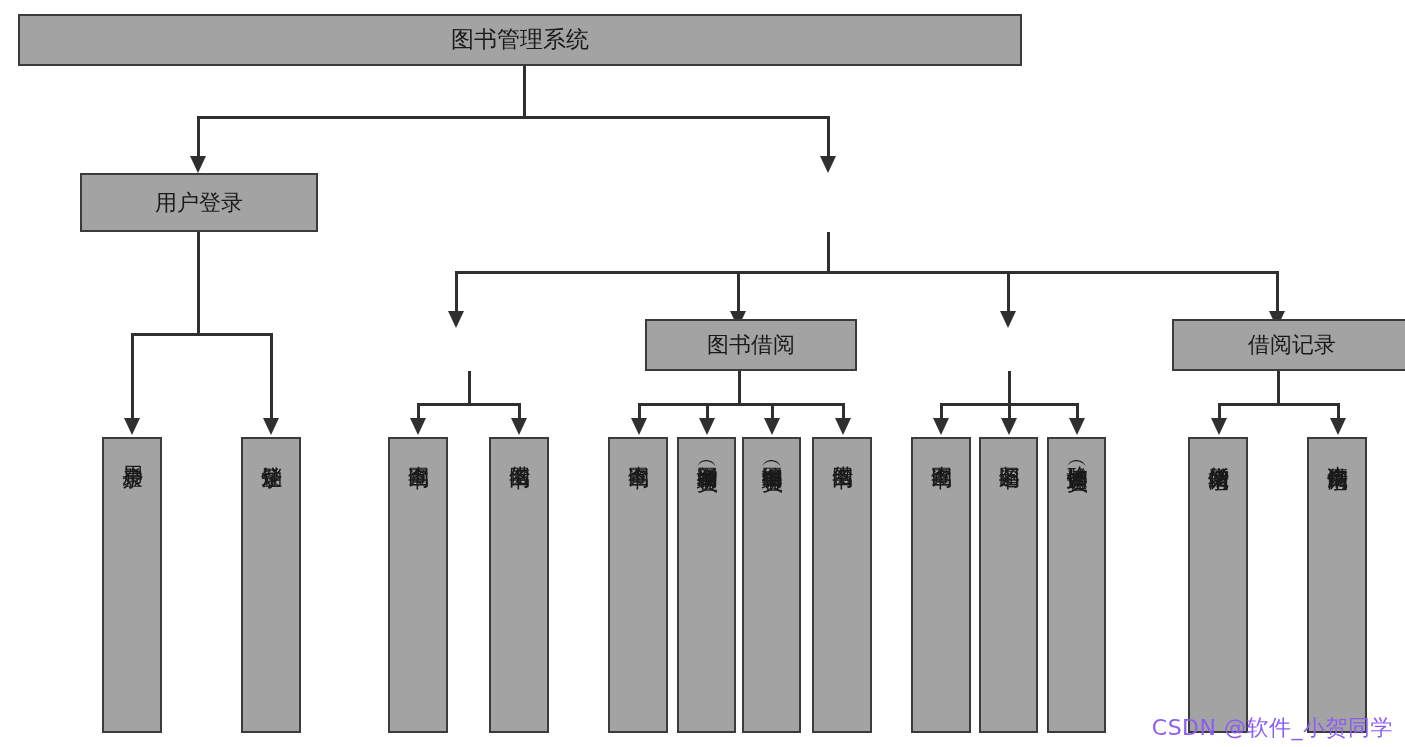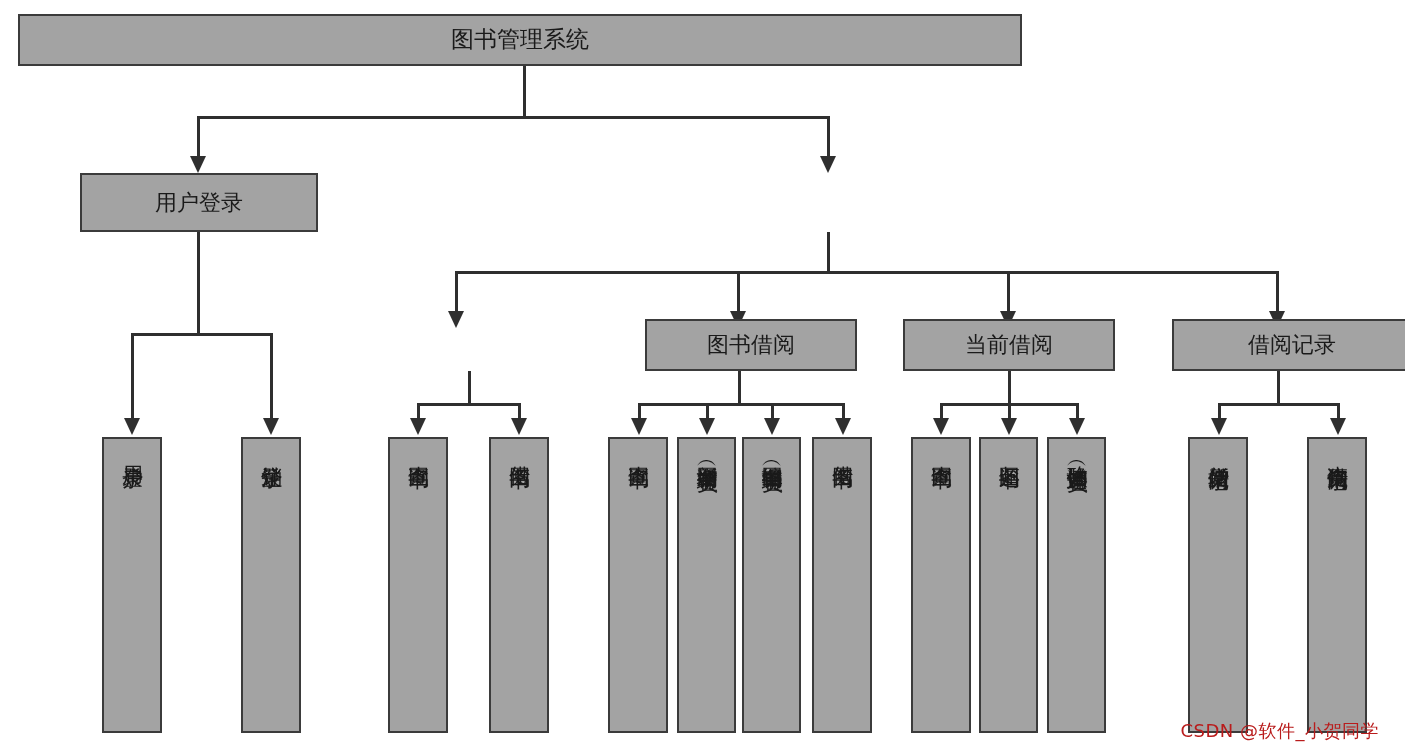--- a/index.html
+++ b/index.html
@@ -66,24 +66,24 @@
     position: absolute;
     width: 0;
     height: 0;
     border-left: 8px solid transparent;
     border-right: 8px solid transparent;
     border-top: 17px solid #2f2f2f;
   }
   
   #watermark {
     position: absolute;
-    right: 26px;
+    right: 12px;
     bottom: 4px;
-    font-size: 18px;
-    color: #b91c1c;
+    font-size: 22px;
+    color: #8b5cf6;
     letter-spacing: 0.5px;
     white-space: nowrap;
     user-select: none;
   }
 </style>
 </head>
 <body>
 
 <div id="diagram-root">
 
@@ -119,23 +119,20 @@
   <div class="conn v" style="left:737px; top:271px; height:42px;"></div>
   <div class="arrow" style="left:730px; top:311px;"></div>
   <div class="conn v" style="left:1007px; top:271px; height:42px;"></div>
   <div class="arrow" style="left:1000px; top:311px;"></div>
   <div class="conn v" style="left:1276px; top:271px; height:42px;"></div>
   <div class="arrow" style="left:1269px; top:311px;"></div>
 
   <div class="node horizontal" style="left:633px; top:319px; width:212px; height:52px;margin-left:12px;">
     <span class="label">图书借阅</span>
   </div>
-  <div class="node horizontal" style="left:903px; top:319px; width:212px; height:52px;">
-    <span class="label">当前借阅</span>
-  </div>
   <div class="node horizontal" style="left:1172px; top:319px; width:240px; height:52px;">
     <span class="label">借阅记录</span>
   </div>
 
   <div class="conn v" style="left:468px; top:371px; height:33px;"></div>
   <div class="conn h" style="left:418px; top:403px; width:102px;"></div>
   <div class="conn v" style="left:417px; top:403px; height:17px;"></div>
   <div class="arrow" style="left:410px; top:418px;"></div>
   <div class="conn v" style="left:518px; top:403px; height:17px;"></div>
   <div class="arrow" style="left:511px; top:418px;"></div>

